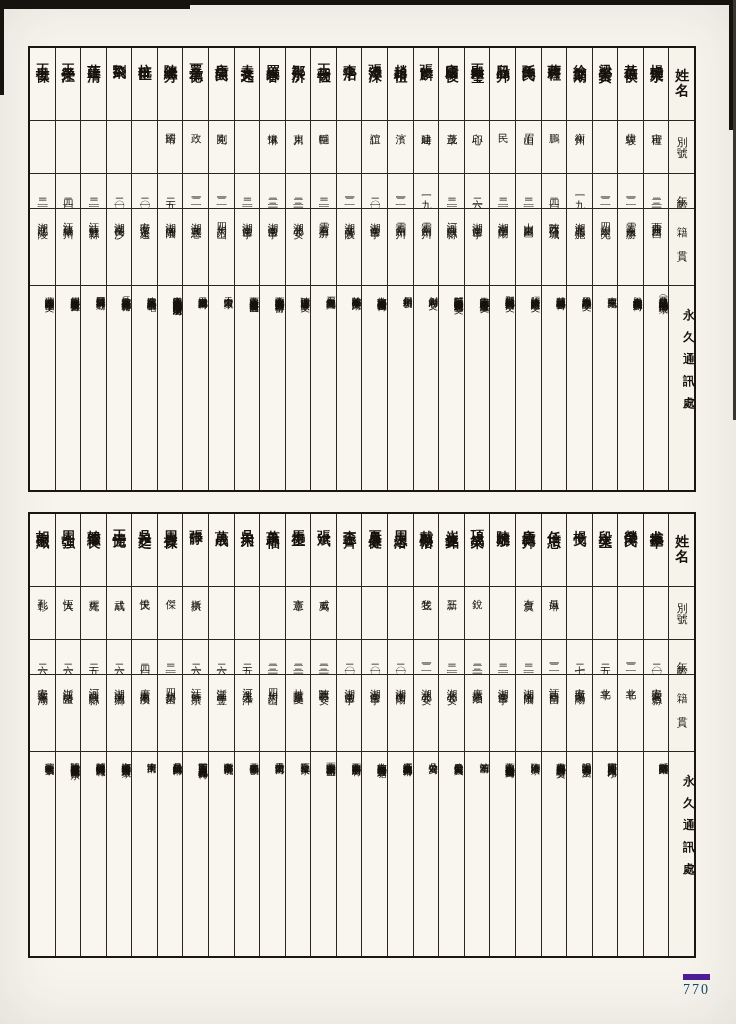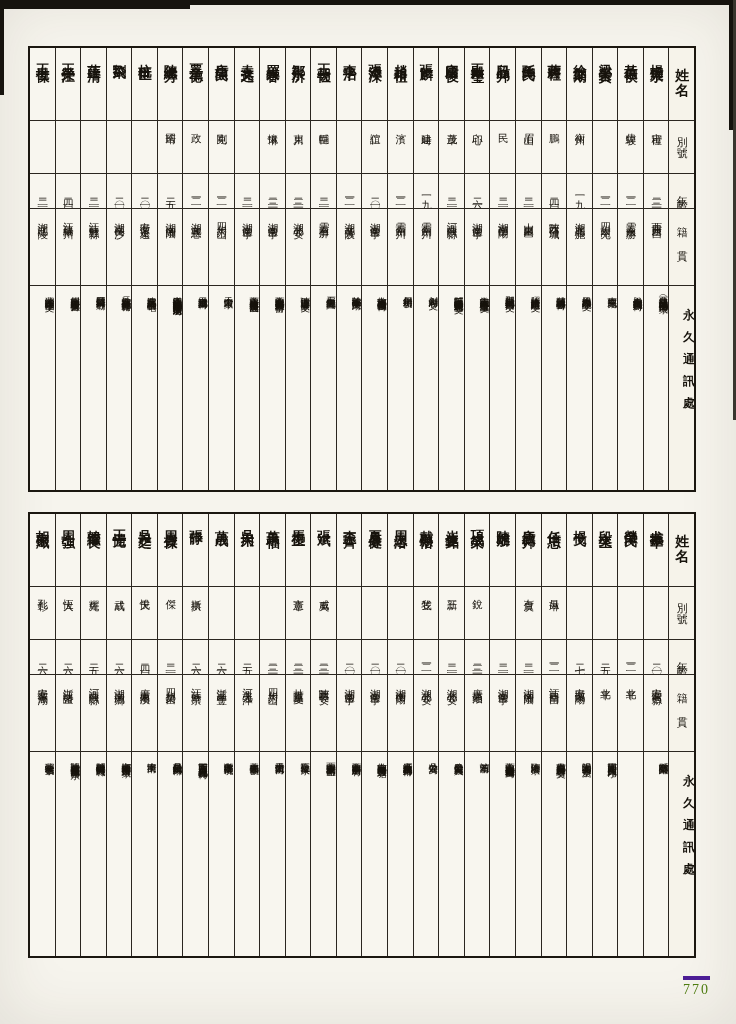--- a/index.html
+++ b/index.html
@@ -50,22 +50,22 @@
 
   .header-col{background:#f6f3ea;}
   .header-col .c-name .vt{font-size:14px;font-weight:bold;letter-spacing:15px;padding-top:9px;}
   .header-col .c-alias .vt{font-size:11px;letter-spacing:11px;padding-top:7px;}
   .header-col .c-age .vt{font-size:11px;letter-spacing:4px;}
   .header-col .c-native .vt{font-size:11px;letter-spacing:24px;padding-top:9px;}
   .header-col .c-addr .vt{font-size:12px;font-weight:bold;letter-spacing:22px;padding-top:12px;}
 
   .page-number{
     position:absolute;right:26px;bottom:26px;
-    font-size:14px;letter-spacing:2px;color:#4d7c0f;
-    border-top:4px solid #4c1d95;padding-top:2px;
+    font-size:14px;letter-spacing:2px;color:#0c4a6e;
+    border-top:6px solid #4c1d95;padding-top:2px;
   }
 </style>
 </head>
 <body>
 
 <div class="page">
   <div class="scan scan-top"></div>
   <div class="scan scan-topleft"></div>
   <div class="scan scan-right"></div>
   <div class="scan scan-right2"></div>

